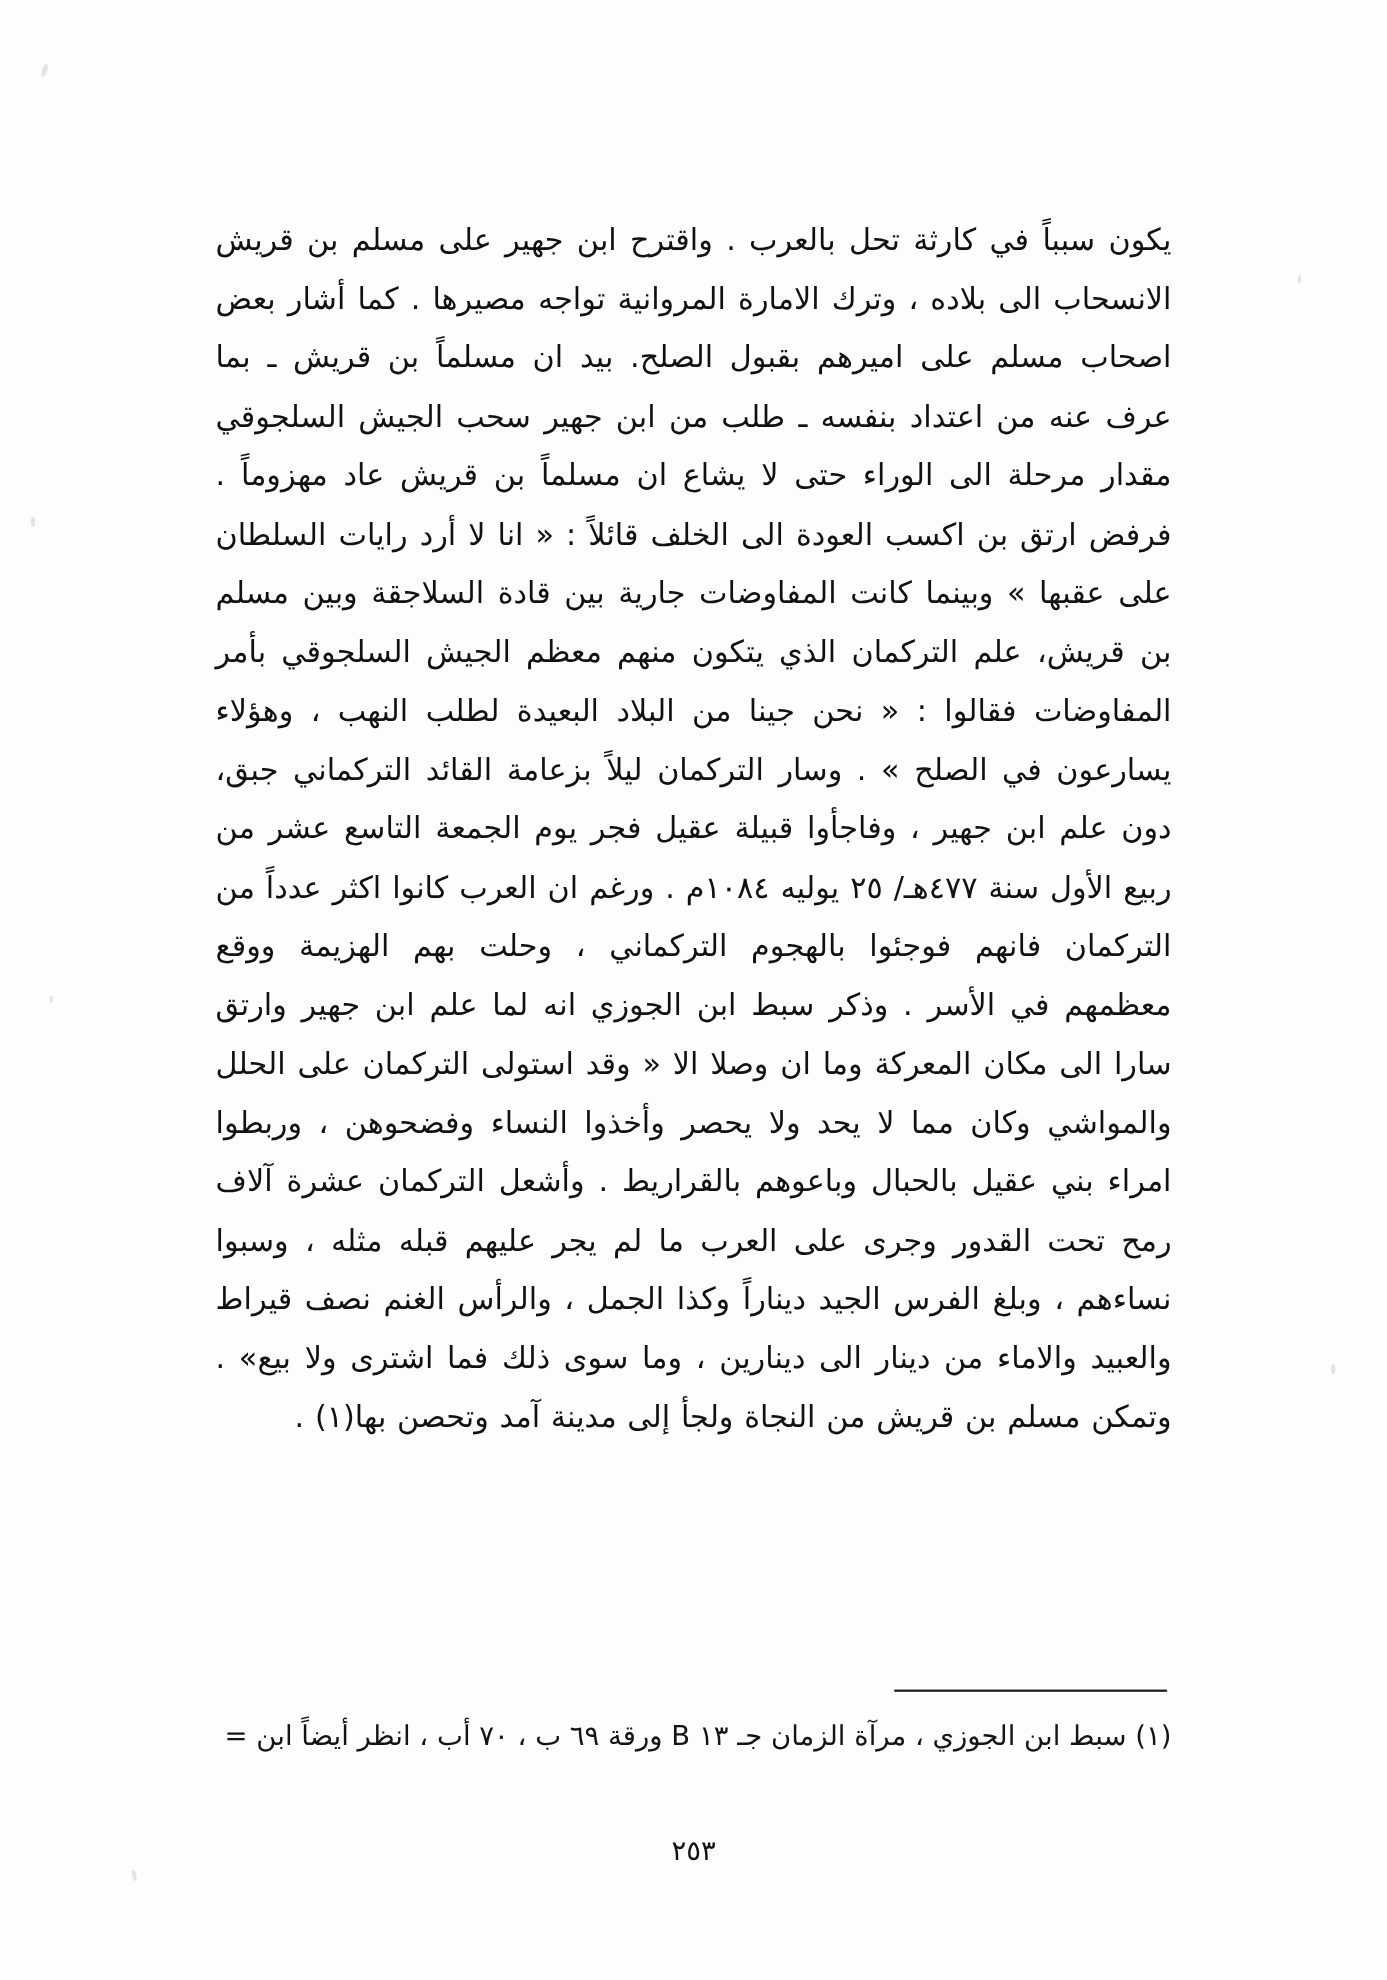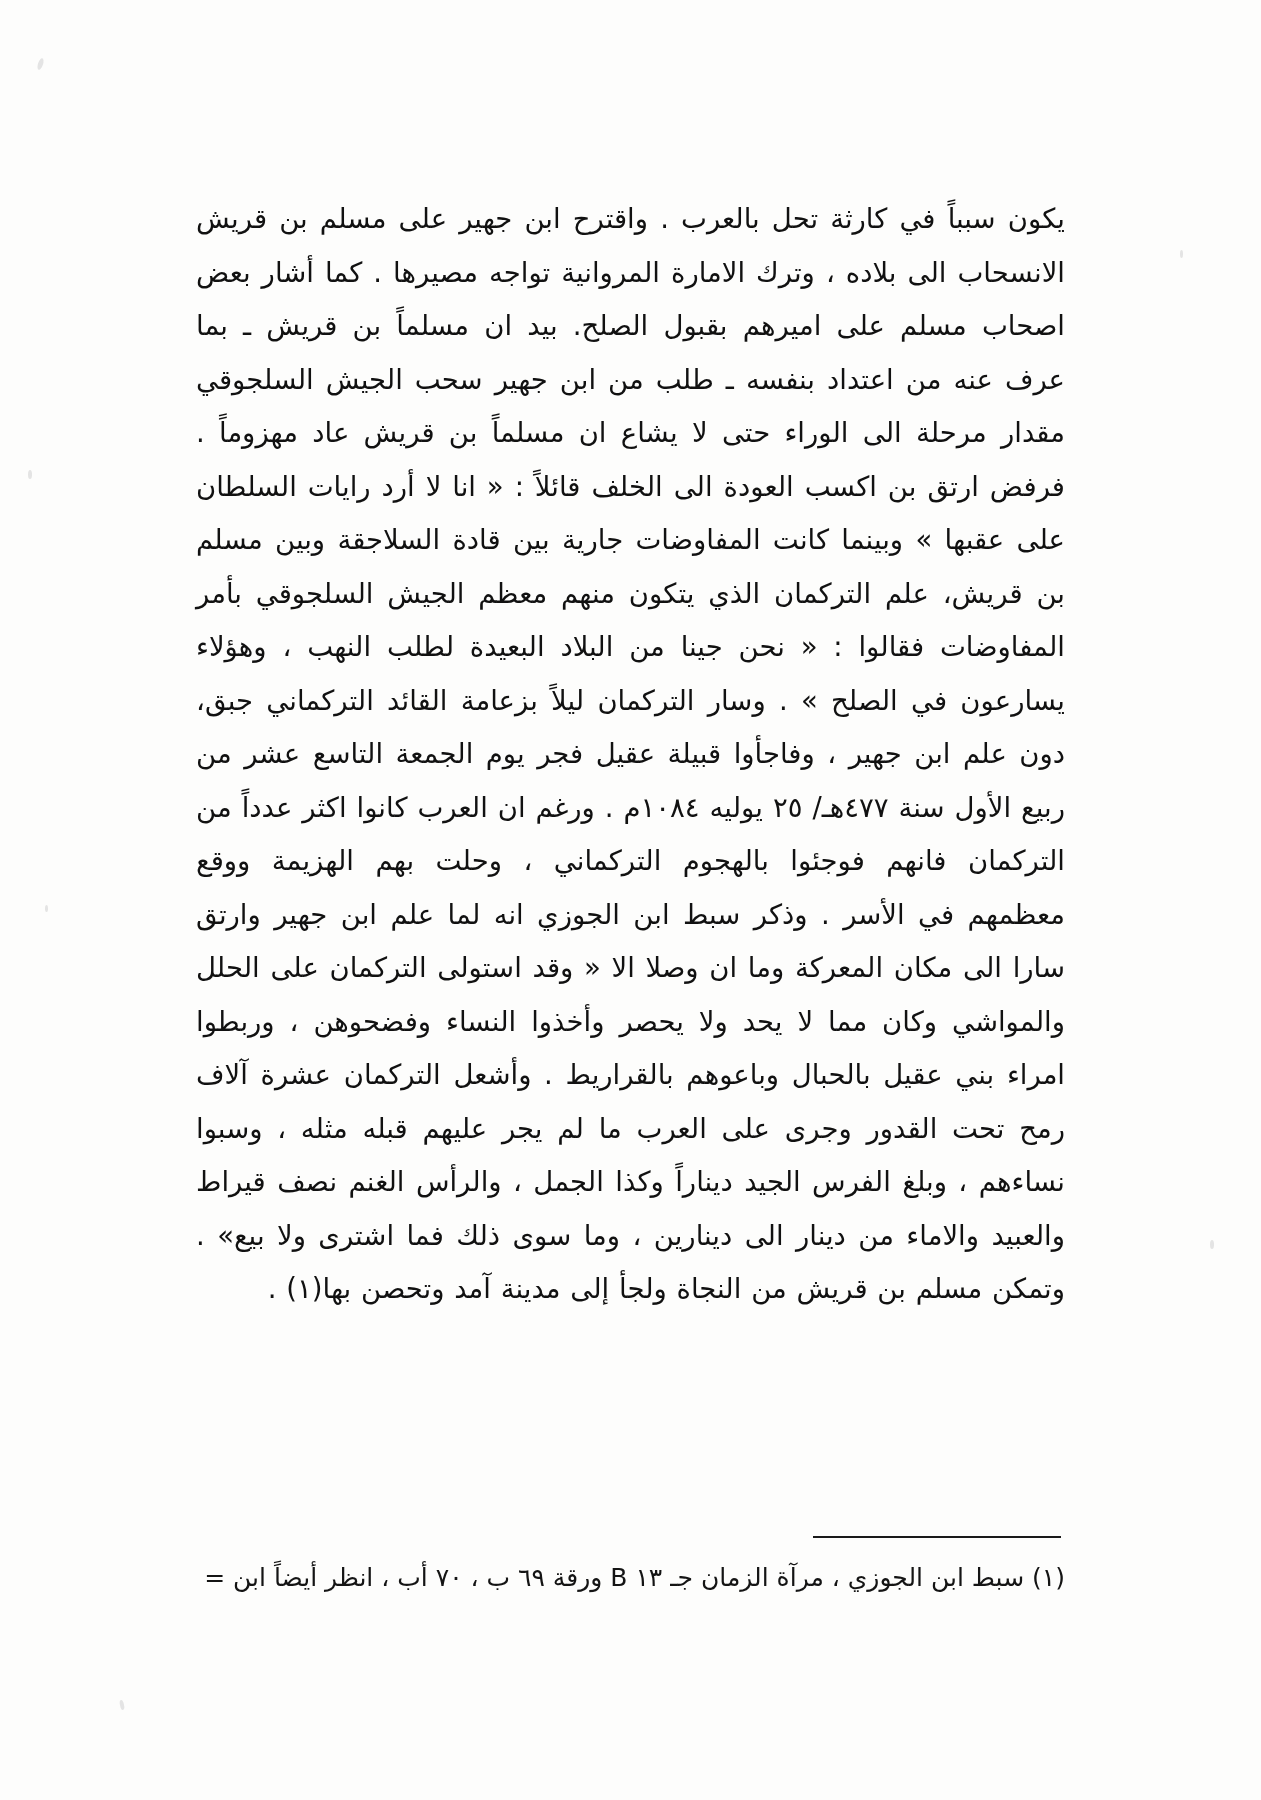--- a/index.html
+++ b/index.html
@@ -92,14 +92,15 @@
   <div class="speck s6"></div>
 
   <div class="textblock">
     <p>يكون سبباً في كارثة تحل بالعرب . واقترح ابن جهير على مسلم بن قريش الانسحاب الى بلاده ، وترك الامارة المروانية تواجه مصيرها . كما أشار بعض اصحاب مسلم على اميرهم بقبول الصلح. بيد ان مسلماً بن قريش ـ بما عرف عنه من اعتداد بنفسه ـ طلب من ابن جهير سحب الجيش السلجوقي مقدار مرحلة الى الوراء حتى لا يشاع ان مسلماً بن قريش عاد مهزوماً . فرفض ارتق بن اكسب العودة الى الخلف قائلاً : « انا لا أرد رايات السلطان على عقبها » وبينما كانت المفاوضات جارية بين قادة السلاجقة وبين مسلم بن قريش، علم التركمان الذي يتكون منهم معظم الجيش السلجوقي بأمر المفاوضات فقالوا : « نحن جينا من البلاد البعيدة لطلب النهب ، وهؤلاء يسارعون في الصلح » . وسار التركمان ليلاً بزعامة القائد التركماني جبق، دون علم ابن جهير ، وفاجأوا قبيلة عقيل فجر يوم الجمعة التاسع عشر من ربيع الأول سنة ٤٧٧هـ/ ٢٥ يوليه ١٠٨٤م . ورغم ان العرب كانوا اكثر عدداً من التركمان فانهم فوجئوا بالهجوم التركماني ، وحلت بهم الهزيمة ووقع معظمهم في الأسر . وذكر سبط ابن الجوزي انه لما علم ابن جهير وارتق سارا الى مكان المعركة وما ان وصلا الا « وقد استولى التركمان على الحلل والمواشي وكان مما لا يحد ولا يحصر وأخذوا النساء وفضحوهن ، وربطوا امراء بني عقيل بالحبال وباعوهم بالقراريط . وأشعل التركمان عشرة آلاف رمح تحت القدور وجرى على العرب ما لم يجر عليهم قبله مثله ، وسبوا نساءهم ، وبلغ الفرس الجيد ديناراً وكذا الجمل ، والرأس الغنم نصف قيراط والعبيد والاماء من دينار الى دينارين ، وما سوى ذلك فما اشترى ولا بيع» . وتمكن مسلم بن قريش من النجاة ولجأ إلى مدينة آمد وتحصن بها(١) .</p>
   </div>
 
   <div class="footnote-rule"></div>
 
   <div class="footnote">(١) سبط ابن الجوزي ، مرآة الزمان جـ ١٣ B ورقة ٦٩ ب ، ٧٠ أب ، انظر أيضاً ابن =</div>
 
+  <div class="folio">٢٥٣</div>
 
 </div>
 
 </body></html>

